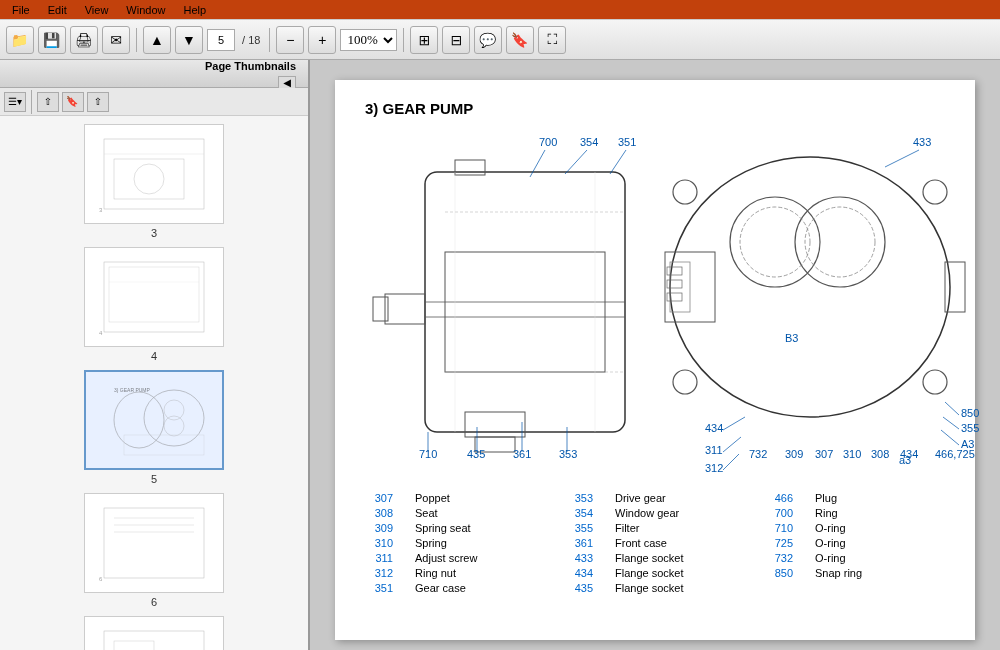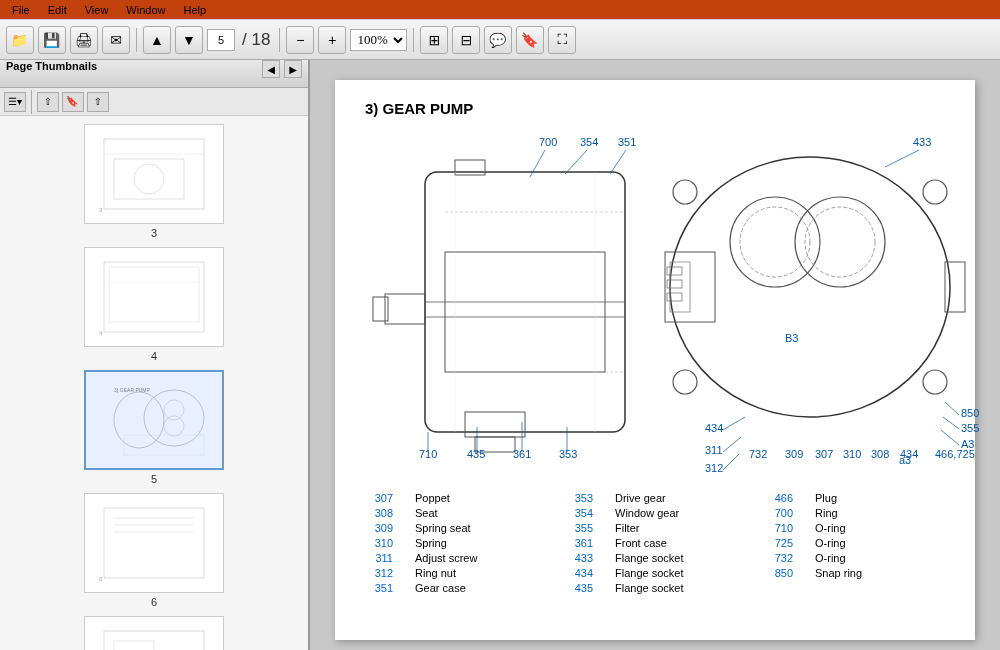--- a/index.html
+++ b/index.html
@@ -25,21 +25,21 @@
       font-size: 14px;
     }
     .tb-sep { width: 1px; height: 24px; background: #aaa; margin: 0 2px; }
     .tb-page-input {
       width: 28px; height: 22px;
       border: 1px solid #aaa;
       text-align: center;
       font-size: 11px;
       background: white;
     }
-    .tb-page-label { font-size: 17px; color: #333; padding: 0 3px; }
+    .tb-page-label { font-size: 11px; color: #333; padding: 0 3px; }
     .tb-zoom-select {
       height: 22px; font-size: 13px; border: 1px solid #aaa;
       background: white; padding: 0 2px; font-family: Liberation Serif, serif;
     }
 
     
     #menubar {
       height: 20px;
       background: #c2410c;
       border-bottom: 1px solid #ccc;
@@ -68,23 +68,24 @@
       background: #f5f5f5;
       border-right: 2px solid #999;
       display: flex;
       flex-direction: column;
     }
     #sidebar-header {
       height: 28px;
       background: linear-gradient(to bottom, #e8e8e8, #d0d0d0);
       border-bottom: 1px solid #aaa;
       display: flex;
-      align-items: flex-start;
-      padding: 0 6px;
+      align-items: flex-end;
+      padding: 0 12px;
       gap: 4px;
+      flex-direction: column;
     }
     .sidebar-title { font-size: 11px; font-weight: bold; flex: 1; }
     .sidebar-btn {
       width: 18px; height: 18px;
       background: #ddd;
       border: 1px solid #aaa;
       display: flex; align-items: center; justify-content: center;
       font-size: 10px; cursor: pointer;
     }
     #sidebar-tools {

